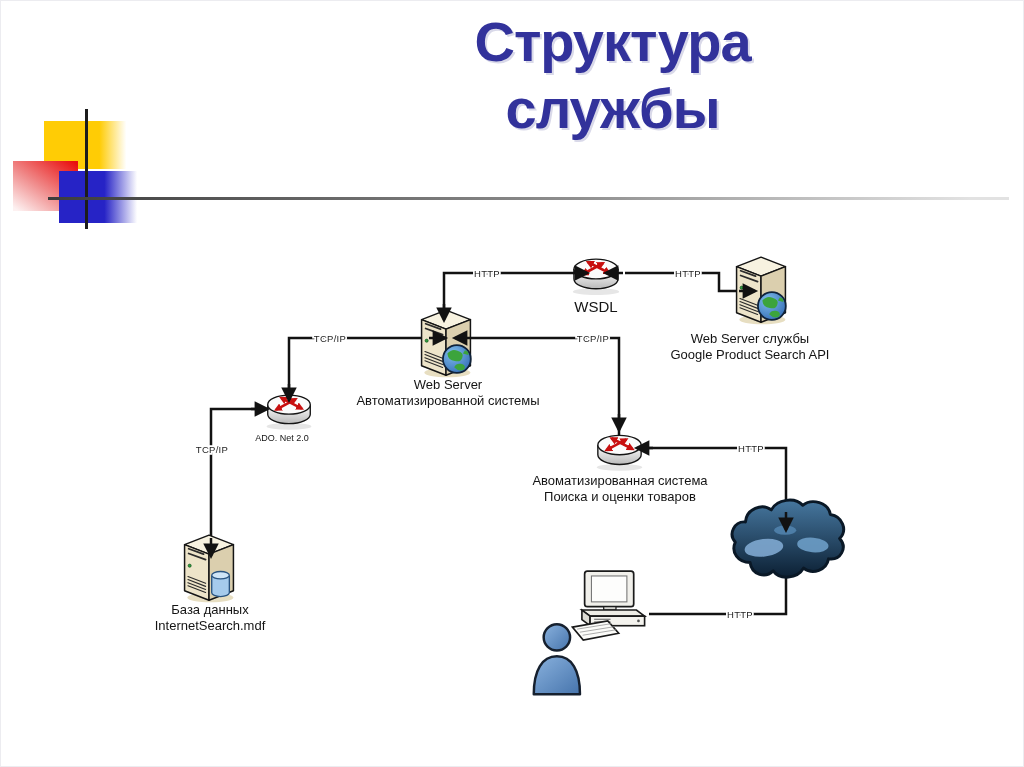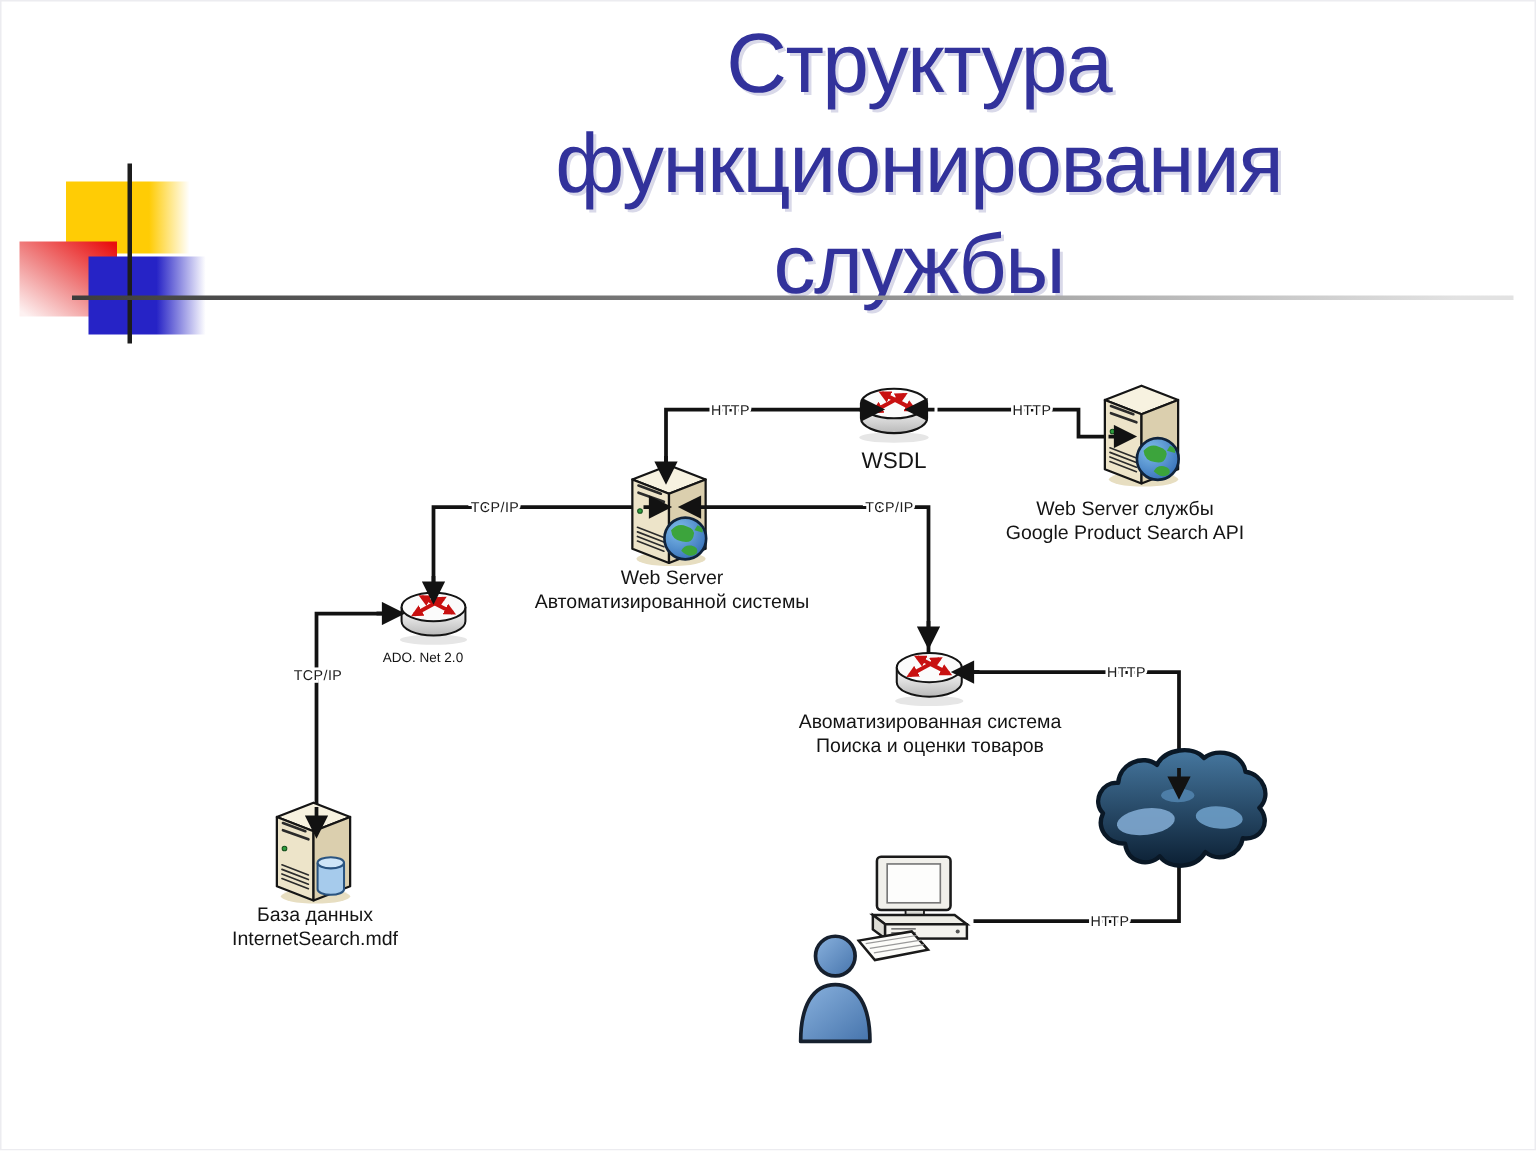--- a/index.html
+++ b/index.html
@@ -40,23 +40,22 @@
 <body>
 
 <div class="slide">
 
   <div class="dec dec-yellow"></div>
   <div class="dec dec-red"></div>
   <div class="dec dec-blue"></div>
   <div class="dec dec-vline"></div>
   <div class="dec dec-hline"></div>
 
-  <h1 class="title" style="margin:0;font-weight:400;">
+  <h1 class="title" style="margin:0;font-weight:700;">
     <span>Структура</span>
-    <span>функционирования</span>
     <span>службы</span>
   </h1>
 
   <svg class="diagram" viewBox="0 0 1024 560">
     <defs>
       <marker id="arrB" viewBox="0 0 10 10" refX="8" refY="5" markerWidth="7.4" markerHeight="6.2" orient="auto-start-reverse">
         <path d="M0 0 L10 5 L0 10 Z" fill="#121212"></path>
       </marker>
       <marker id="arrR" viewBox="0 0 10 10" refX="7" refY="5" markerWidth="3.1" markerHeight="3.1" orient="auto-start-reverse">
         <path d="M0 0 L10 5 L0 10 Z" fill="#C81010"></path>

